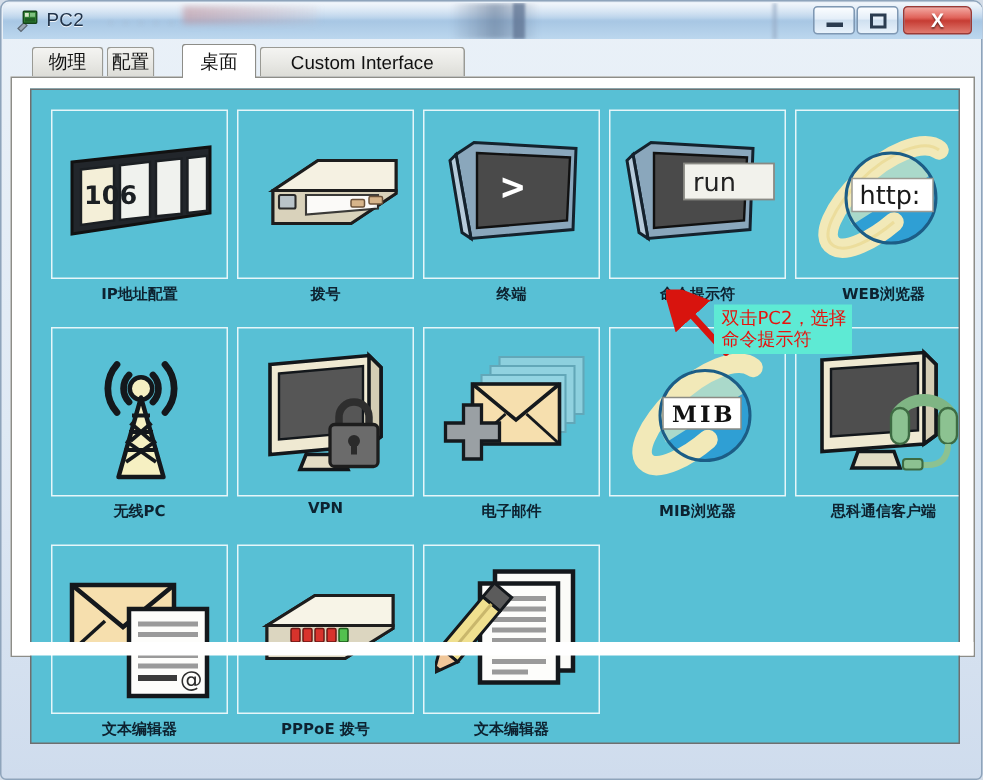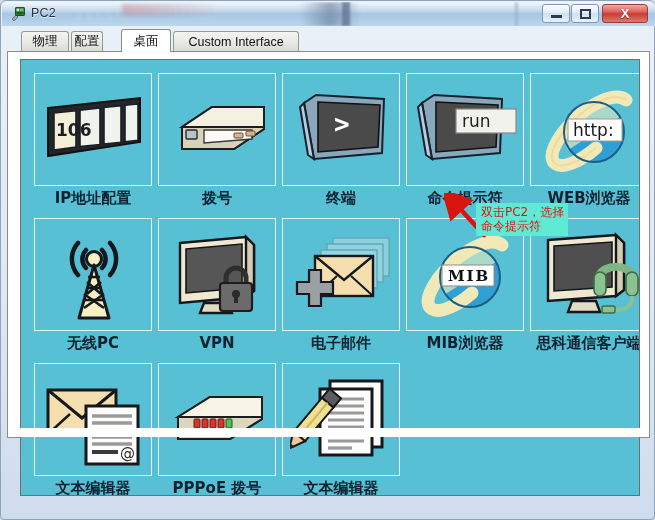--- a/index.html
+++ b/index.html
@@ -110,21 +110,21 @@
   .tab.active {
     top:0px; height:23px;
     background:#ffffff;
     border-color:#8d8d88;
     z-index:5;
     font-weight:normal;
   }
   #tab-0 { left:4px;   width:48px; }
   #tab-1 { left:54px;  width:32px; }
   #tab-2 { left:104px; width:50px;text-align:right; }
-  #tab-3 { left:156px; width:126px; font-family:"Liberation Sans", sans-serif; }
+  #tab-3 { left:156px; width:137px; font-family:"Liberation Sans", sans-serif; }
 
   
   #client {
     position:absolute; left:6px; top:50px;
     width:643px; height:387px;
     background:#ffffff;
     border:1px solid #8d8d88;
   }
 
   
@@ -148,21 +148,21 @@
     background:transparent;
     cursor:default;
   }
   .icon-art {
     position:absolute; left:0; top:0; width:118px; height:113px;
     display:flex; align-items:center; justify-content:center;
   }
   .cell-label {
     position:absolute; top:116px; left:-12px; width:142px;
     text-align:center;
-    font-size:15px;
+    font-size:10px;
     font-weight:bold;
     color:#0d2230;
     font-family:"DejaVu Sans","Liberation Sans",sans-serif;
     white-space:nowrap;
   }
 
   
   #annotation {
     position:absolute;
     left:455px; top:143px;

